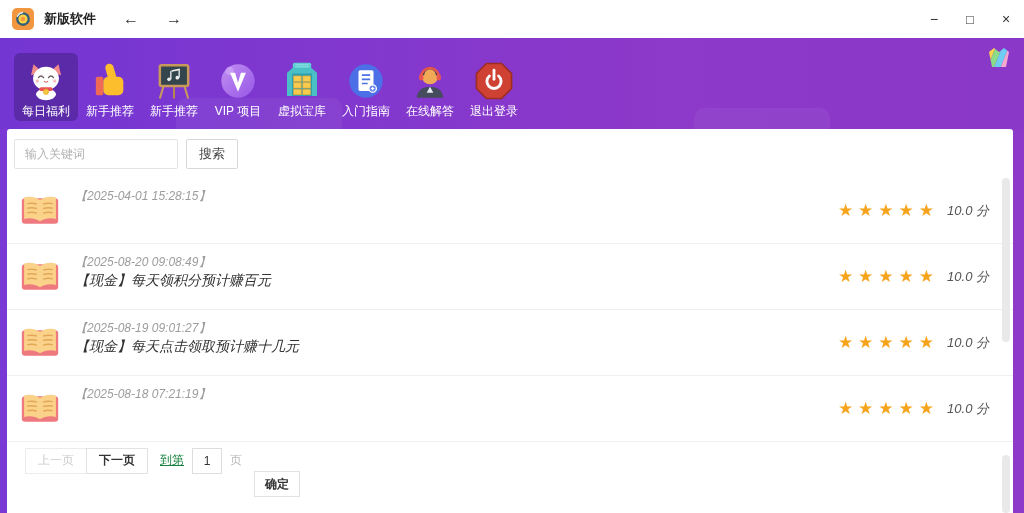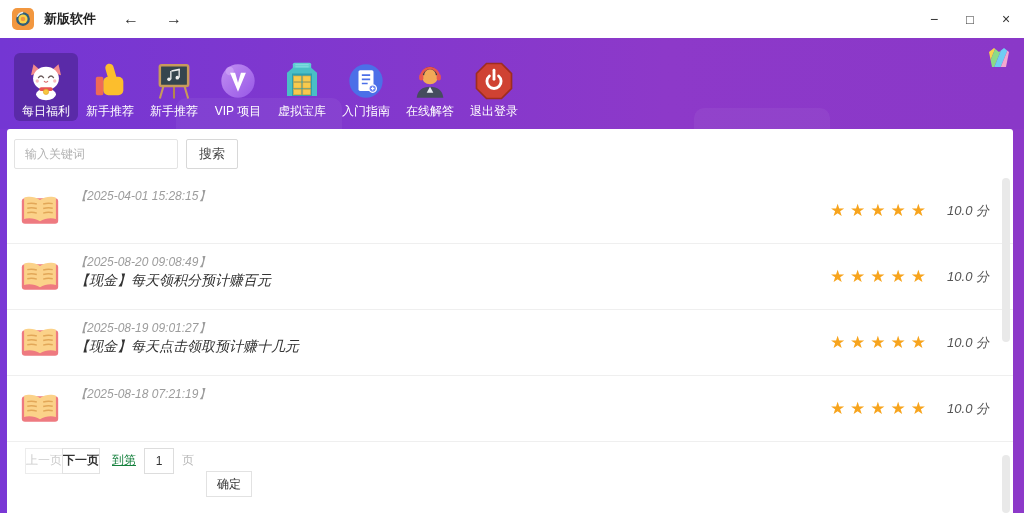--- a/index.html
+++ b/index.html
@@ -42,32 +42,32 @@
     font-size:13px;color:#444;font-family:inherit;cursor:pointer;}
   .list{position:absolute;top:49px;left:0;right:0;}
   .row{height:65px;border-bottom:1px solid #efefef;position:relative;cursor:pointer;font-style:italic;}
   .book{position:absolute;left:13px;top:15px;width:40px;height:34px;}
   .book svg{width:40px;height:34px;display:block;}
   .meta{position:absolute;left:68px;top:10px;font-size:12px;color:#9c9c9c;}
   .rtitle{position:absolute;left:68px;top:28px;font-size:14px;color:#333;}
   .rtitle.highlight{color:#3a4ede;}
   .rating{position:absolute;right:24px;top:50%;transform:translateY(-50%);display:flex;align-items:center;}
   .stars{color:#f7a41d;font-size:17px;letter-spacing:5px;line-height:1;}
-  .score{margin-left:16px;font-size:13px;color:#555;}
+  .score{margin-left:8px;font-size:13px;color:#555;}
   
   .pagination{position:absolute;left:18px;bottom:16px;display:flex;align-items:center;font-size:12px;}
-  .pg-btn{height:26px;padding:0 0;border:1px solid #e2e2e2;background:#fff;font-size:12px;color:#333;
+  .pg-btn{height:26px;padding:0 12px;border:1px solid #e2e2e2;background:#fff;font-size:12px;color:#333;
     display:flex;align-items:center;font-family:inherit;cursor:pointer;}
   .pg-btn.prev{color:#cccccc;border-color:#ececec;}
   .pg-btn.next{margin-left:-1px;font-weight:700;}
   .pg-label{color:#15803d;margin-left:12px;text-decoration:underline;}
   .pg-input{width:30px;height:26px;box-sizing:border-box;border:1px solid #ddd;text-align:center;font-size:12px;
     color:#333;margin-left:8px;font-family:inherit;outline:none;}
   .pg-unit{color:#b8b8b8;margin-left:8px;}
-  .pg-confirm{margin-left:12px;font-weight:400;padding:4px 10px;margin-top:47px;}
+  .pg-confirm{margin-left:12px;font-weight:700;padding:4px 10px;margin-top:47px;}
   
   .scroll-thumb{position:absolute;right:3px;width:8px;background:#e9e9e9;border-radius:4px;}
   .thumb1{top:49px;height:164px;}
   .thumb2{top:326px;height:58px;}
 </style>
 </head>
 <body>
 
 <div class="titlebar">
   <span class="app-icon">

